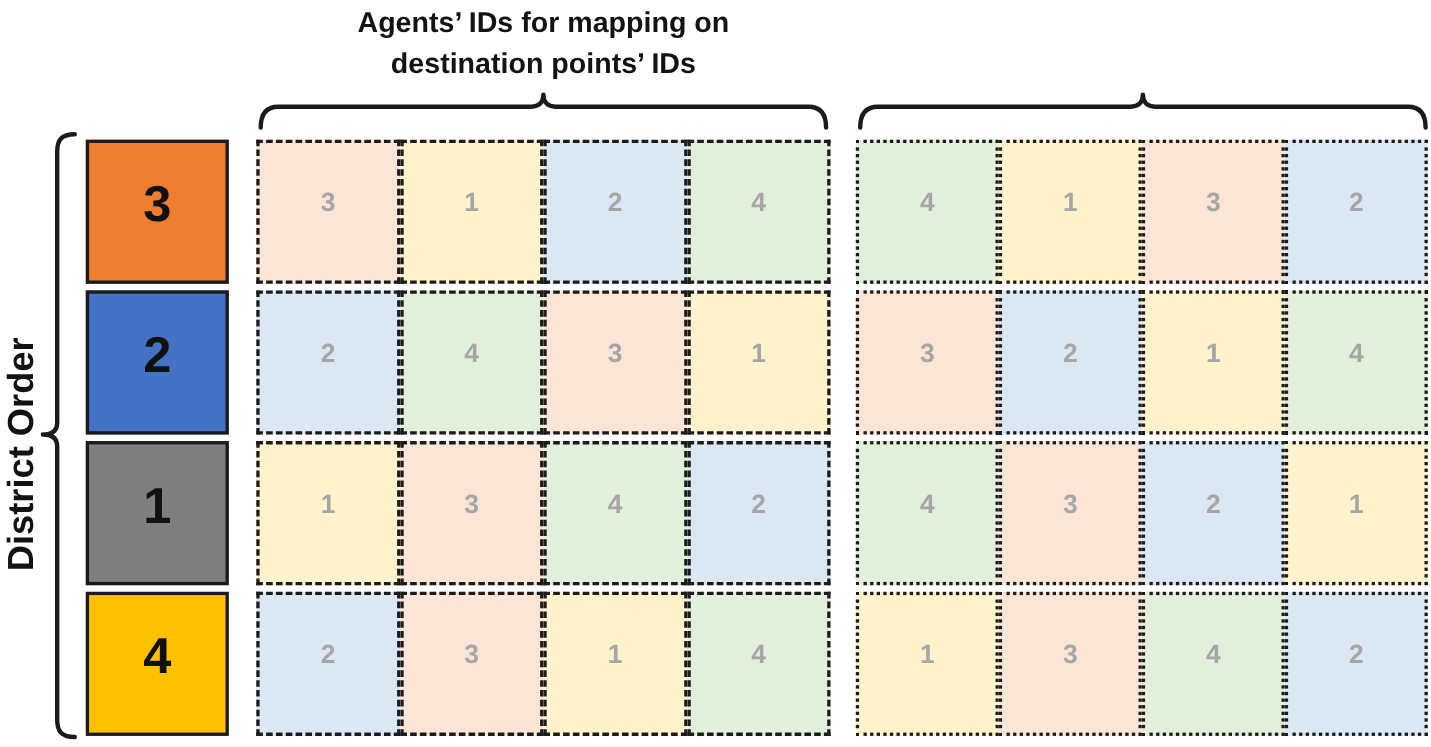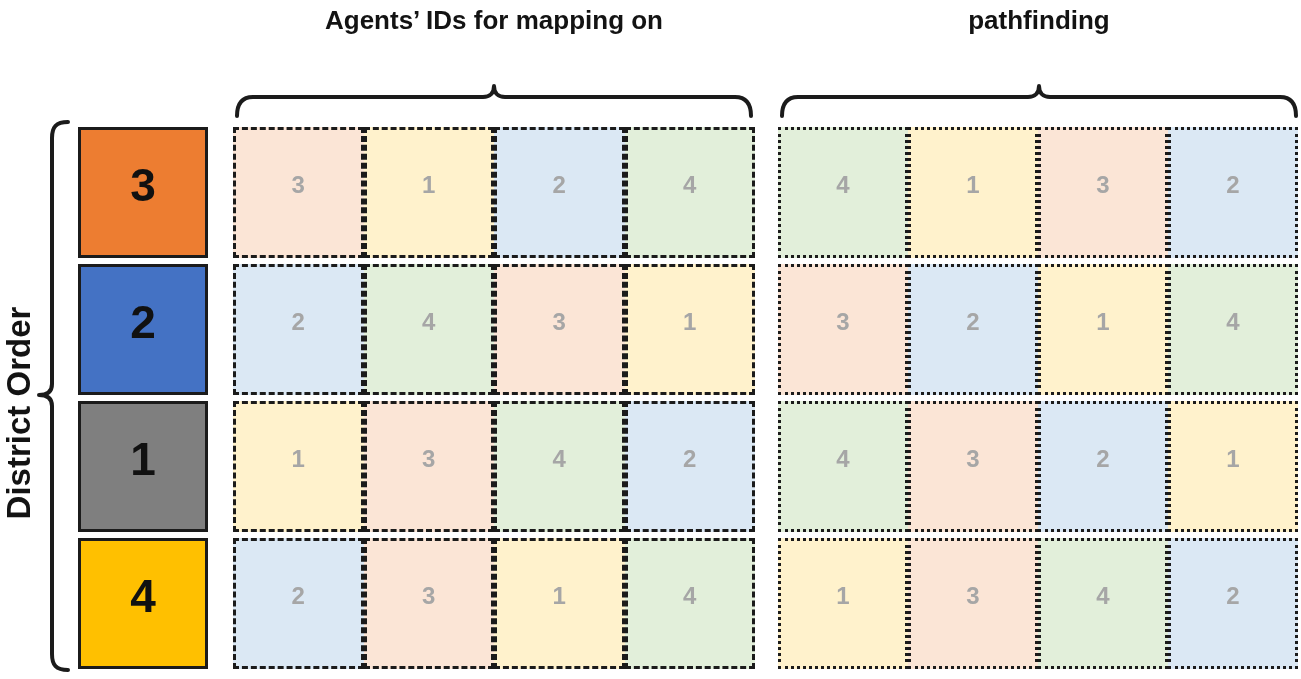--- a/index.html
+++ b/index.html
@@ -64,23 +64,23 @@
     transform:translateY(-8px);
   }
 </style>
 </head>
 <body>
 
 <div class="canvas">
 
   <div class="grid-title title-mapping">
     <div>Agents’ IDs for mapping on</div>
+    <div>destination points’ IDs</div>
   </div>
   <div class="grid-title title-priority">
-    <div>pathfinding</div>
   </div>
 
   <div class="district-label">District Order</div>
 
   <svg class="brace brace-left" width="38" height="556" viewBox="0 0 38 556">
     <path d="M 34,4 C 22,4 18,9 18,20 L 18,266 C 18,273 14,277 5,277 C 14,277 18,281 18,288 L 18,536 C 18,547 22,552 34,552" fill="none" stroke="#1b1b1b" stroke-width="4" stroke-linecap="round" stroke-linejoin="round"></path>
   </svg>
 
   <svg class="brace brace-mapping" width="522" height="38" viewBox="0 0 522 38">
     <path d="M 4,34 C 4,22 9,15 20,15 L 250,15 C 257,15 261,11 261,4 C 261,11 265,15 272,15 L 502,15 C 513,15 518,22 518,34" fill="none" stroke="#1b1b1b" stroke-width="4" stroke-linecap="round" stroke-linejoin="round"></path>

